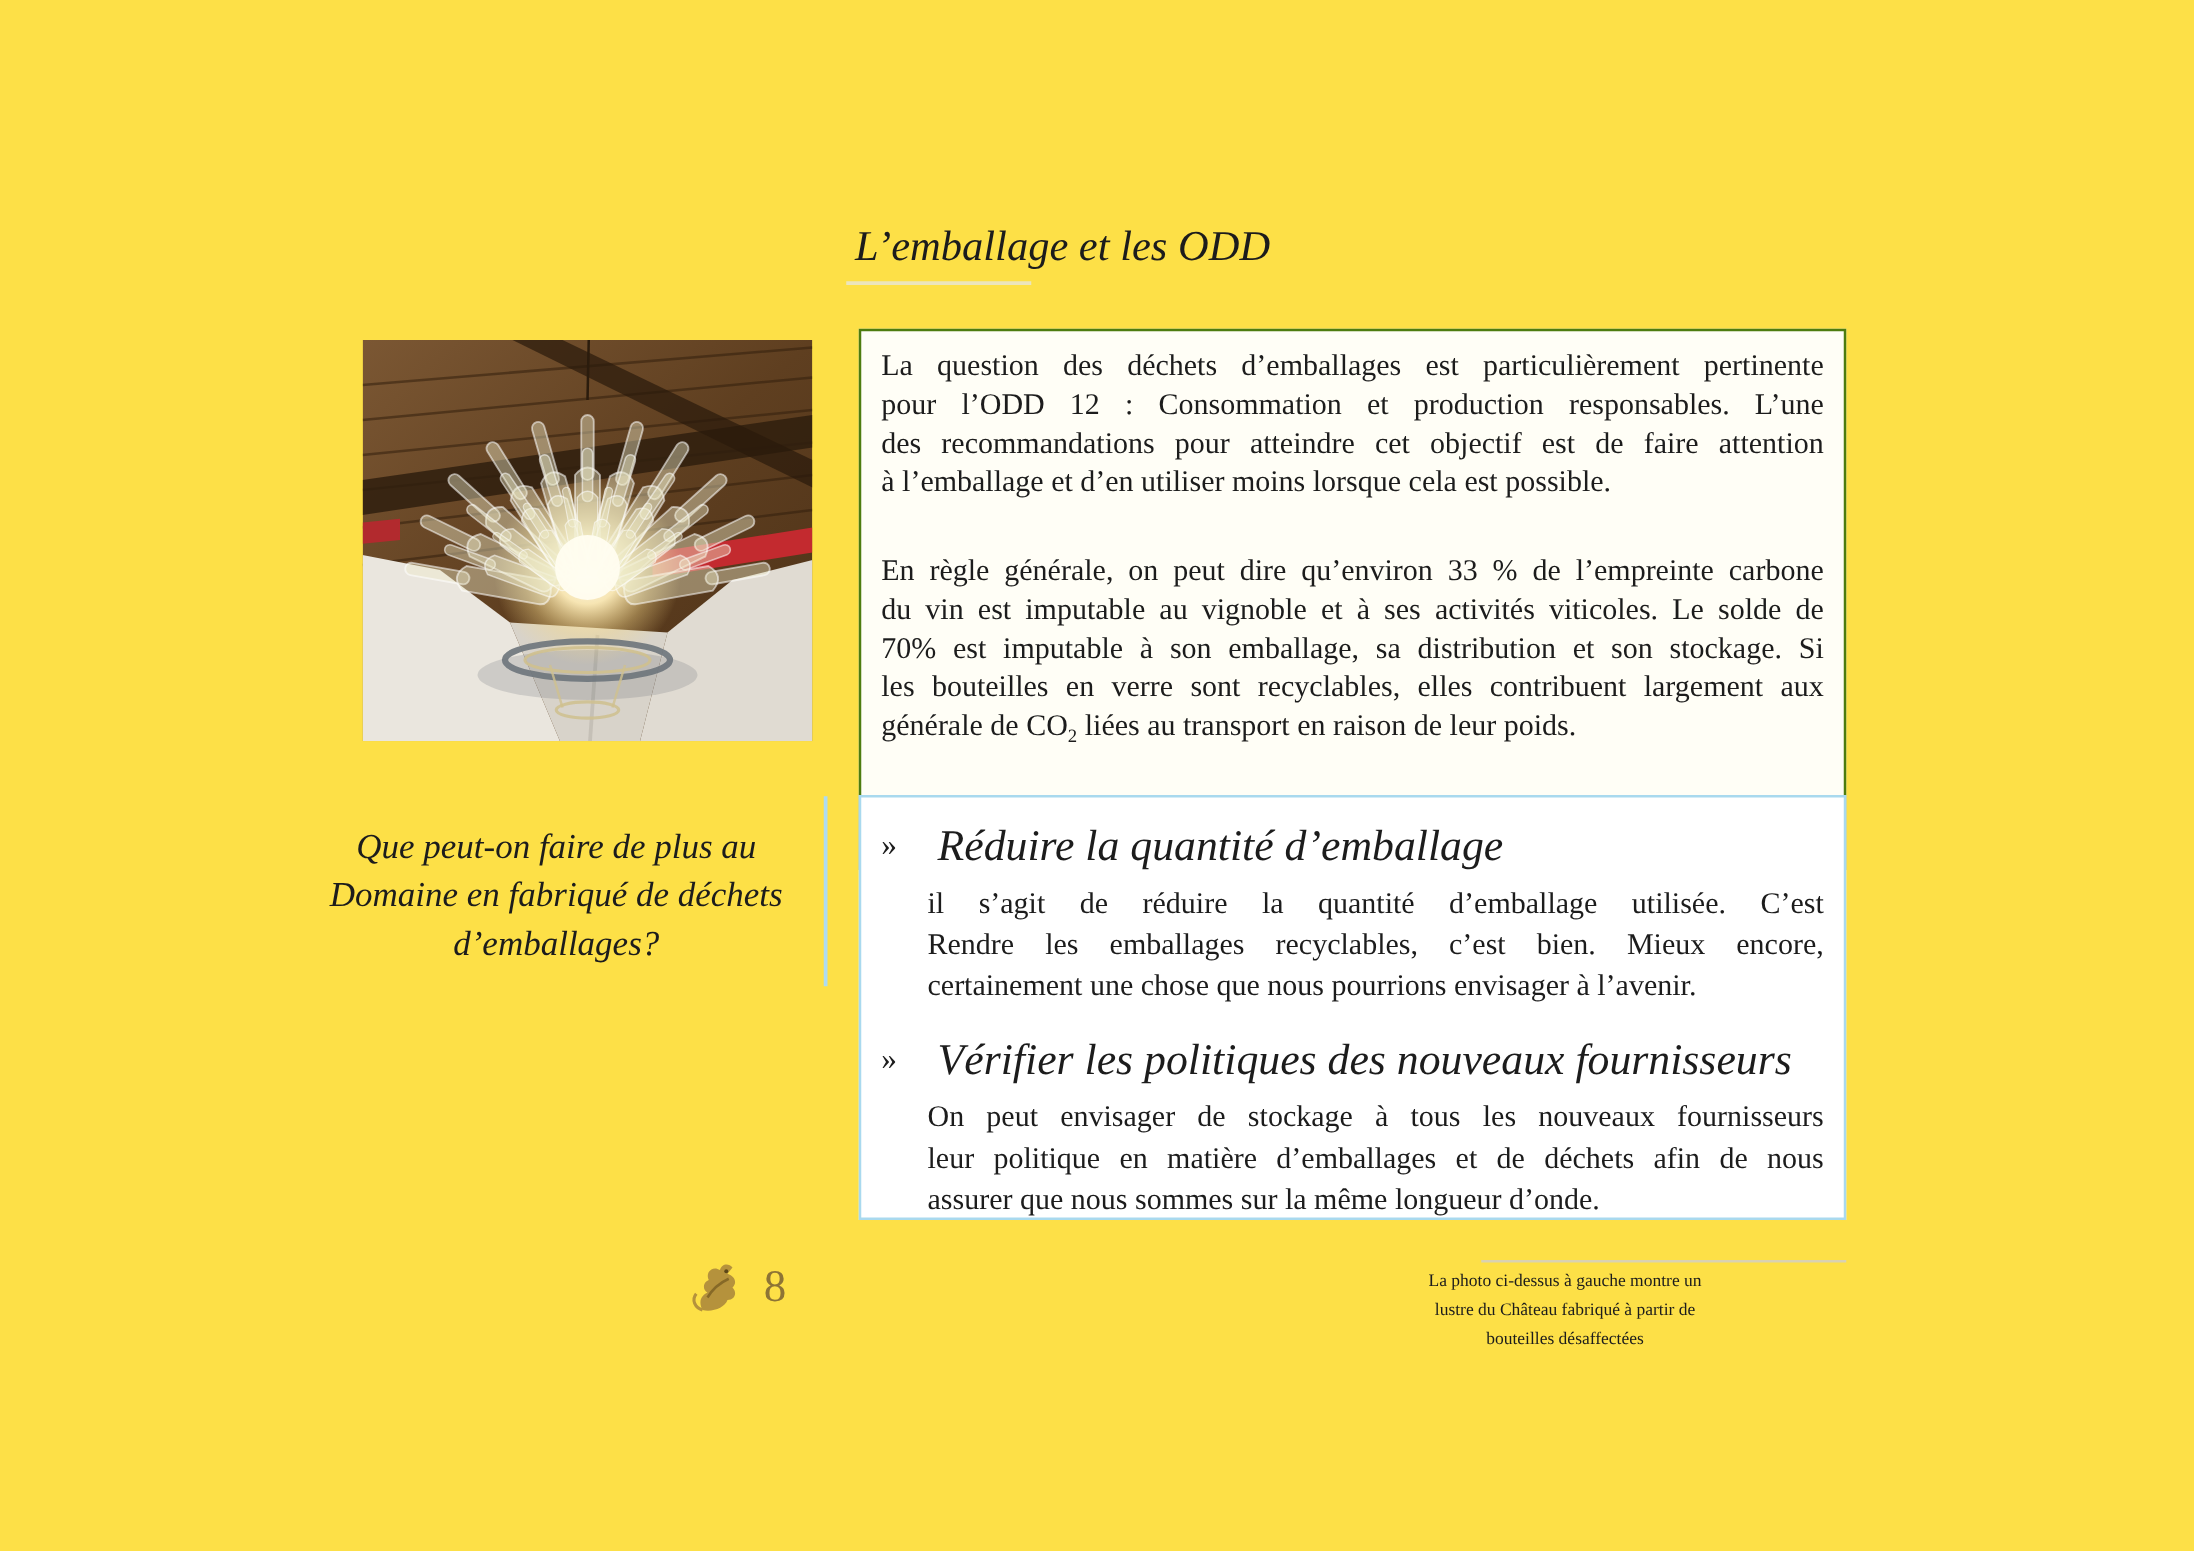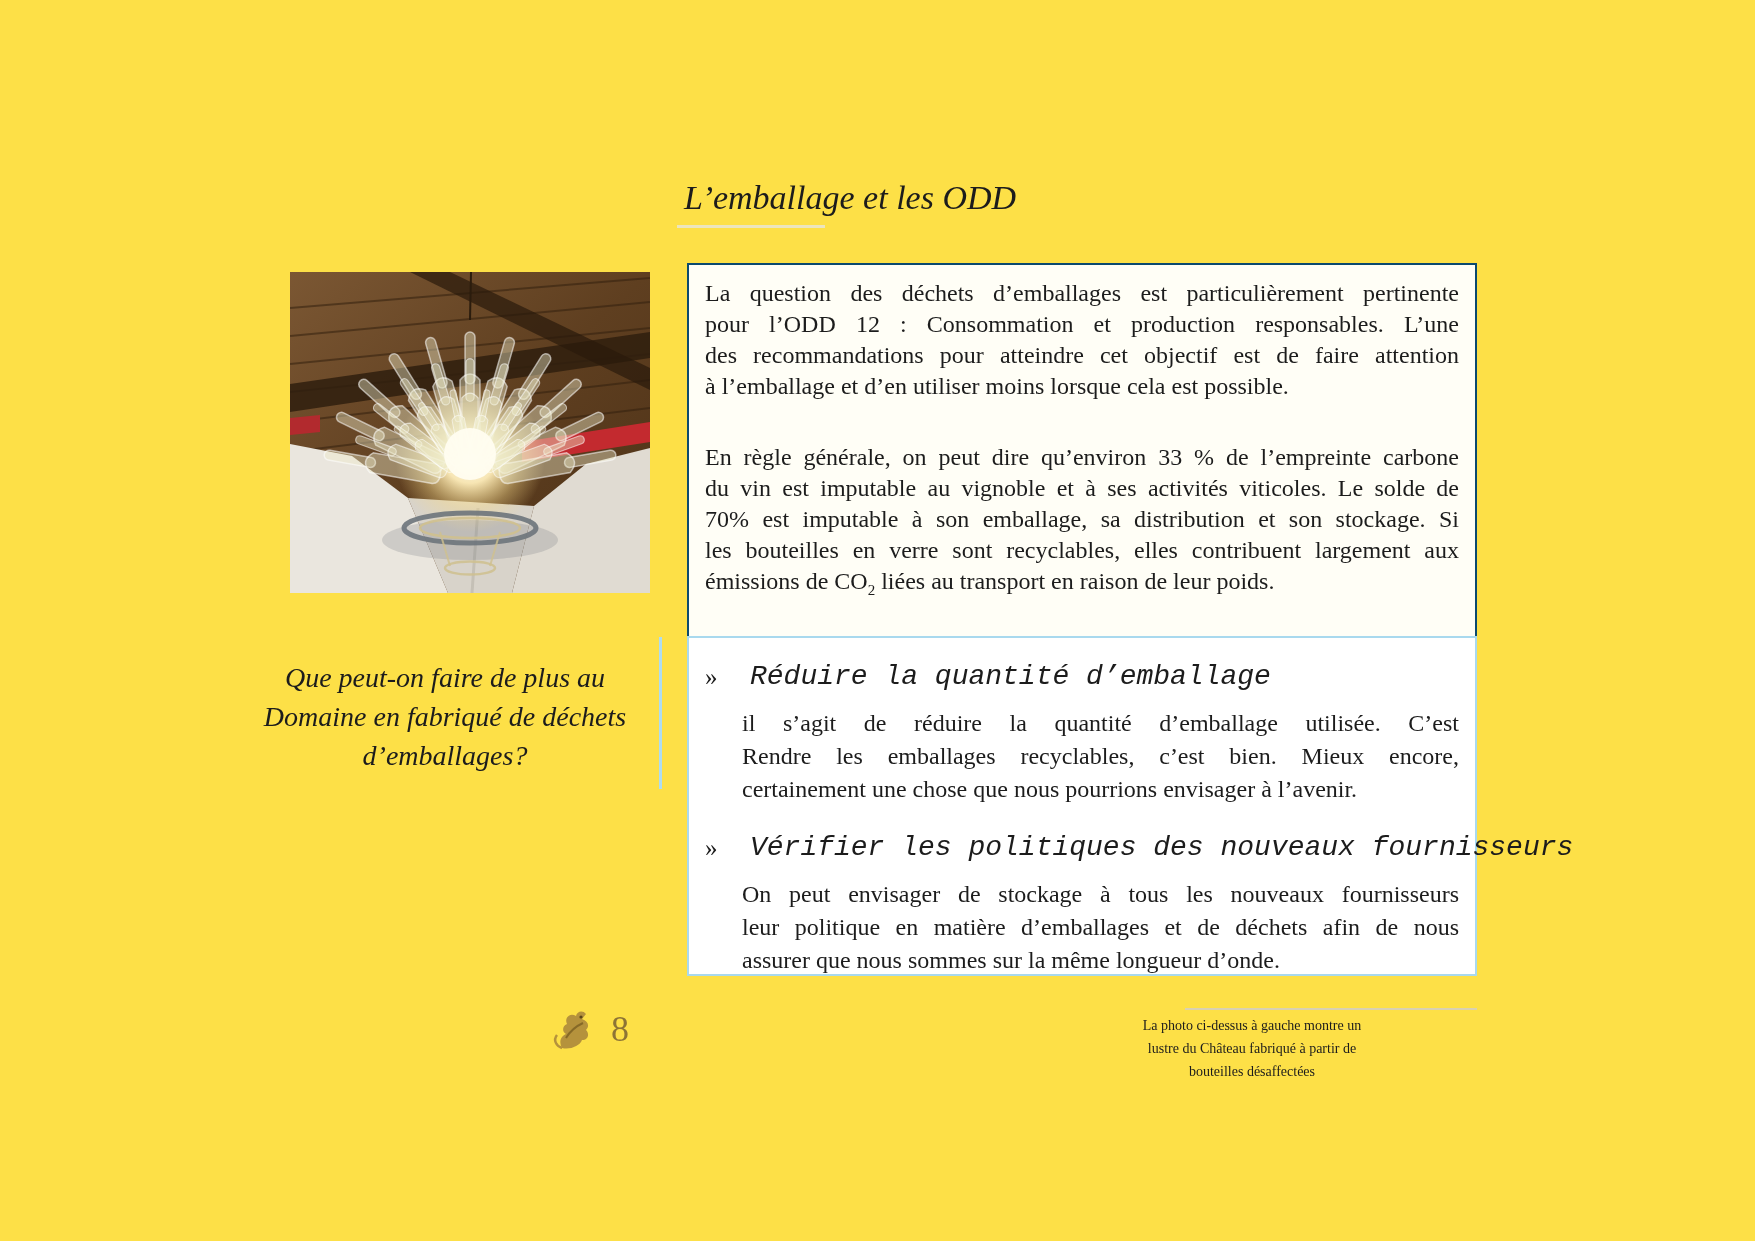--- a/index.html
+++ b/index.html
@@ -7,40 +7,40 @@
     position:relative; width:1755px; height:1241px; background:#fde047;
     font-family:"Liberation Serif","DejaVu Serif",serif; color:#1c1c1c; overflow:hidden;
   }
   .doc-title { position:absolute; left:684px; top:178px; font-style:italic; font-size:34px; line-height:1.15; white-space:nowrap; }
   .title-underline { position:absolute; left:677px; top:225px; width:148px; height:3px; background:#ece5bd; }
 
   .photo { position:absolute; left:290px; top:272px; width:360px; height:321px; overflow:hidden; }
 
   .info-box {
     position:absolute; left:687px; top:263px; width:790px; height:433px; box-sizing:border-box;
-    background:#fffef6; border:2px solid #0c4a6e; padding:13px 16px 0 16px;
+    background:#fffef6; border:2px solid #4d7c0f; padding:13px 16px 0 16px;
   }
   .info-line { font-size:24px; line-height:31px; text-align:justify; text-align-last:justify; }
   .info-line.last { text-align:justify; text-align-last:left; }
   .para2 { margin-top:40px; }
   .co2-sub { font-size:15px; }
 
   .sidebar-q { position:absolute; left:245px; top:658px; width:400px; text-align:center;
     font-style:italic; font-size:28px; line-height:39px; }
 
   .sidebar-rule { position:absolute; left:659px; top:637px; width:3px; height:152px; background:#aedcf1; }
 
   .action-box {
     position:absolute; left:687px; top:636px; width:790px; height:340px; box-sizing:border-box;
     background:#ffffff; border:2px solid #a9d9ee; padding:22px 16px 0 16px;
   }
   .action-item { position:relative; padding-left:37px; }
   .action-item + .action-item { margin-top:25px; }
   .action-item .marker { position:absolute; left:0; top:3px; font-size:25px; font-style:normal; }
-  .item-title { font-style:italic; font-size:28px; line-height:34px; margin-left:8px; margin-bottom:13px; white-space:nowrap;font-family:Liberation Mono, monospace; }
+  .item-title { font-style:italic; font-size:35px; line-height:34px; margin-left:8px; margin-bottom:13px; white-space:nowrap; }
   .body-line { font-size:24px; line-height:33px; text-align:justify; text-align-last:justify; }
   .body-line.last { text-align-last:left; }
 
   .caption-divider { position:absolute; left:1185px; top:1008px; width:292px; height:2px; background:#d9d1b2; }
   .caption { position:absolute; left:1027px; top:1014px; width:450px; text-align:center; font-size:14px; line-height:23px; }
 
   .footer-logo { position:absolute; left:550px; top:1006px; width:48px; height:48px; }
   .page-num { position:absolute; left:611px; top:1008px; font-size:36px; color:#8d7435; }
 </style>
 </head>
@@ -131,21 +131,21 @@
       <div class="info-line">La question des déchets d’emballages est particulièrement pertinente</div>
       <div class="info-line">pour l’ODD 12 : Consommation et production responsables. L’une</div>
       <div class="info-line">des recommandations pour atteindre cet objectif est de faire attention</div>
       <div class="info-line last">à l’emballage et d’en utiliser moins lorsque cela est possible.</div>
     </div>
     <div class="para2">
       <div class="info-line">En règle générale, on peut dire qu’environ 33 % de l’empreinte carbone</div>
       <div class="info-line">du vin est imputable au vignoble et à ses activités viticoles. Le solde de</div>
       <div class="info-line">70% est imputable à son emballage, sa distribution et son stockage. Si</div>
       <div class="info-line">les bouteilles en verre sont recyclables, elles contribuent largement aux</div>
-      <div class="info-line last"><span>émissions de CO</span><sub class="co2-sub">2</sub><span> liées au transport en raison de leur poids.</span></div>
+      <div class="info-line last"><span>générale de CO</span><sub class="co2-sub">2</sub><span> liées au transport en raison de leur poids.</span></div>
     </div>
   </div>
 
   <div class="sidebar-q">
     <div>Que peut-on faire de plus au</div>
     <div>Domaine en fabriqué de déchets</div>
     <div>d’emballages?</div>
   </div>
   <div class="sidebar-rule"></div>
 

